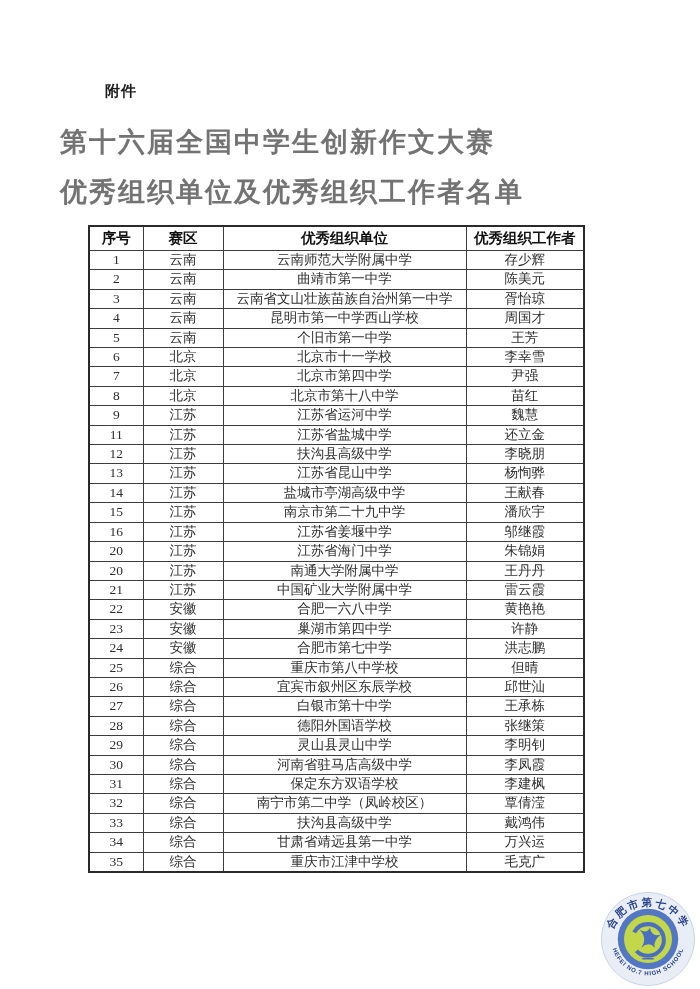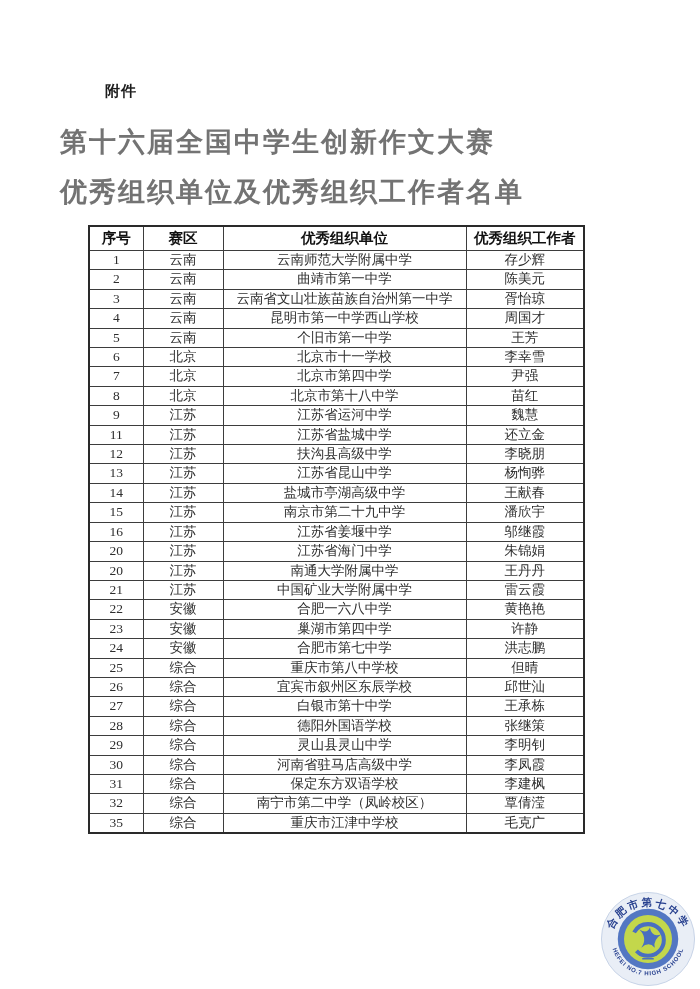--- a/index.html
+++ b/index.html
@@ -243,20 +243,32 @@
         <td>31</td>
         <td>综合</td>
         <td>保定东方双语学校</td>
         <td>李建枫</td>
       </tr>
       <tr>
         <td>32</td>
         <td>综合</td>
         <td>南宁市第二中学（凤岭校区）</td>
         <td>覃倩滢</td>
+      </tr>
+      <tr>
+        <td>33</td>
+        <td>综合</td>
+        <td>扶沟县高级中学</td>
+        <td>戴鸿伟</td>
+      </tr>
+      <tr>
+        <td>34</td>
+        <td>综合</td>
+        <td>甘肃省靖远县第一中学</td>
+        <td>万兴运</td>
       </tr>
       <tr>
         <td>35</td>
         <td>综合</td>
         <td>重庆市江津中学校</td>
         <td>毛克广</td>
       </tr>
     </tbody>
 </table>
 

